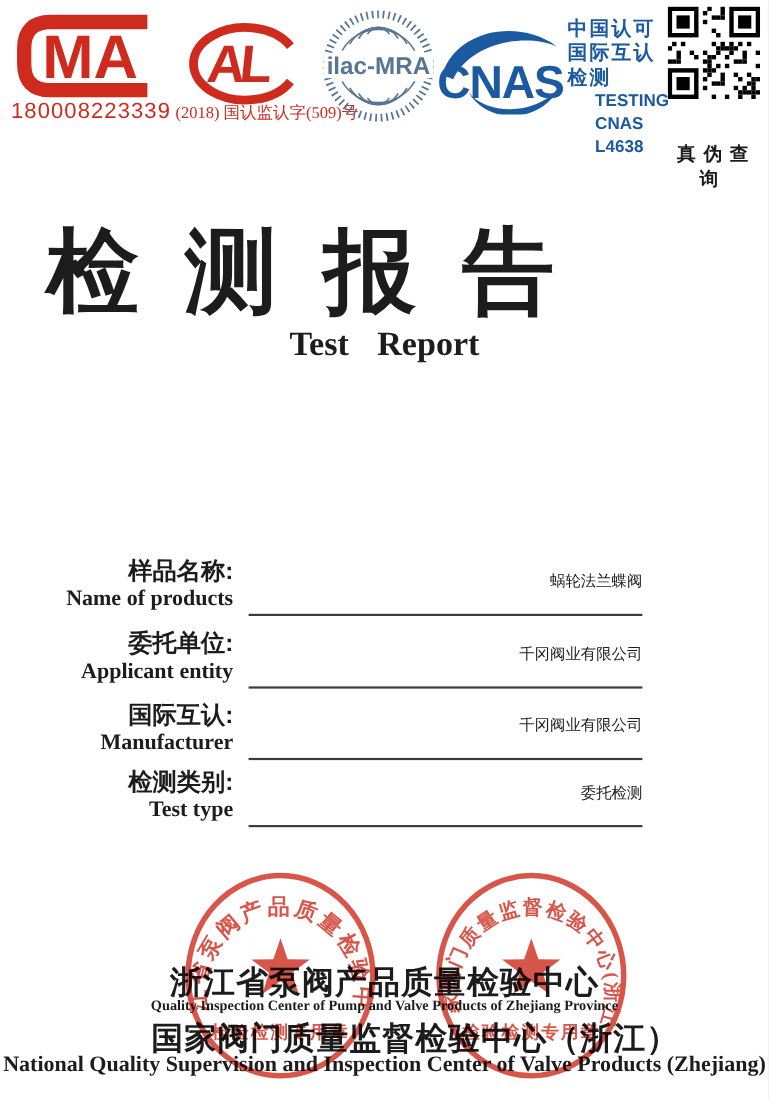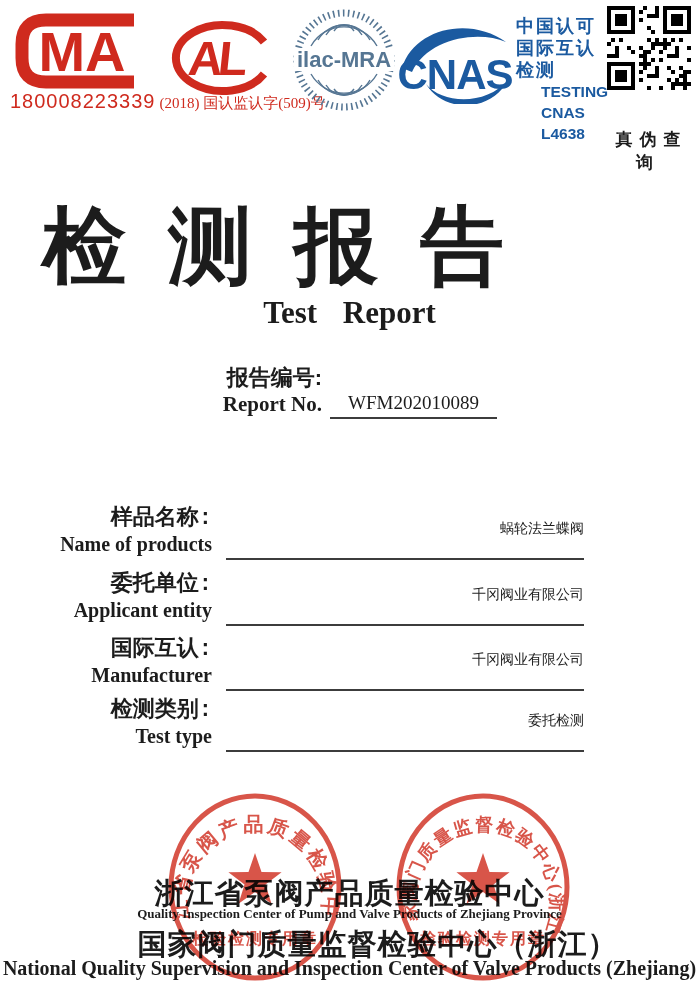--- a/index.html
+++ b/index.html
@@ -40,21 +40,21 @@
   
   #report-block{position:absolute;top:364px;left:0;width:100%;height:56px;}
   #report-label{position:absolute;left:0;top:0;width:322px;text-align:right;}
   .rl-cn{font-family:"Liberation Sans","DejaVu Sans",sans-serif;font-weight:bold;font-size:22px;line-height:27px;}
   .rl-en{font-weight:bold;font-size:21px;line-height:26px;}
   #report-value{position:absolute;left:330px;bottom:1px;width:167px;text-align:center;
     font-size:19px;border-bottom:2px solid var(--line);padding-bottom:3px;}
   
   .field-row{position:absolute;left:0;width:100%;height:54px;}
   .flabel{position:absolute;left:0;top:0;width:212px;text-align:right;}
-  .label-cn{font-family:Liberation Mono, monospace;font-weight:bold;font-size:22px;line-height:26px;}
+  .label-cn{font-family:Liberation Sans, sans-serif;font-weight:bold;font-size:22px;line-height:26px;}
   .label-en{font-weight:bold;font-size:20px;line-height:25px;}
   .field-value{position:absolute;left:226px;bottom:0;width:358px;text-align:right;
     font-size:14px;border-bottom:2px solid var(--line);padding-bottom:20px;}
   #row-1{top:506px;} #row-2{top:572px;} #row-3{top:637px;} #row-4{top:698px;}
   
   .org-line{position:absolute;left:0;width:100%;text-align:center;}
   #org1-cn{top:874px;font-size:29px;font-weight:600;letter-spacing:1px;}
   #org1-en{top:906px;font-size:13px;font-weight:bold;}
   #org2-cn{top:925px;font-size:29px;font-weight:600;letter-spacing:1px;margin-left:28px;}
   #org2-en{top:957px;font-size:20px;font-weight:bold;}
@@ -198,27 +198,20 @@
       <rect x="64" y="8" width="12" height="12"></rect>
       <rect x="0" y="56" width="28" height="28"></rect>
       <rect x="4" y="60" width="20" height="20" fill="#fff"></rect>
       <rect x="8" y="64" width="12" height="12"></rect>
     </svg>
   <div class="hdr-item" id="qr-caption">真伪查询</div>
 
   <div id="title-cn">检测报告</div>
   <div id="title-en">Test Report</div>
 
-  <div id="report-block">
-    <div id="report-label">
-      <div class="rl-cn">报告编号:</div>
-      <div class="rl-en">Report No.</div>
-    </div>
-    <div id="report-value">WFM202010089</div>
-  </div>
 
   <div class="field-row" id="row-1">
     <div class="flabel">
       <div class="label-cn">样品名称:</div>
       <div class="label-en">Name of products</div>
     </div>
     <div class="field-value">蜗轮法兰蝶阀</div>
   </div>
 
   <div class="field-row" id="row-2">

